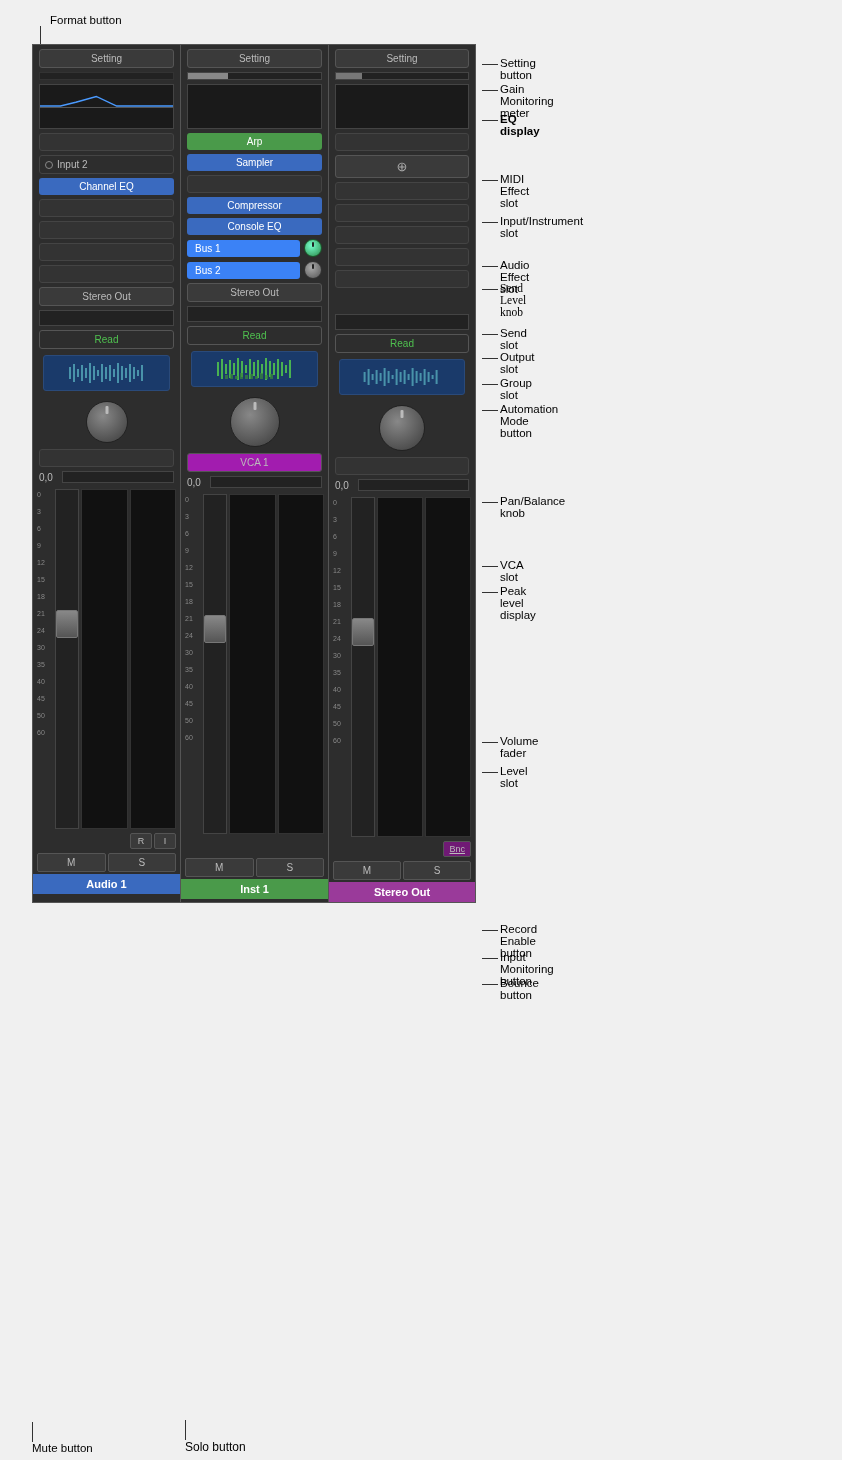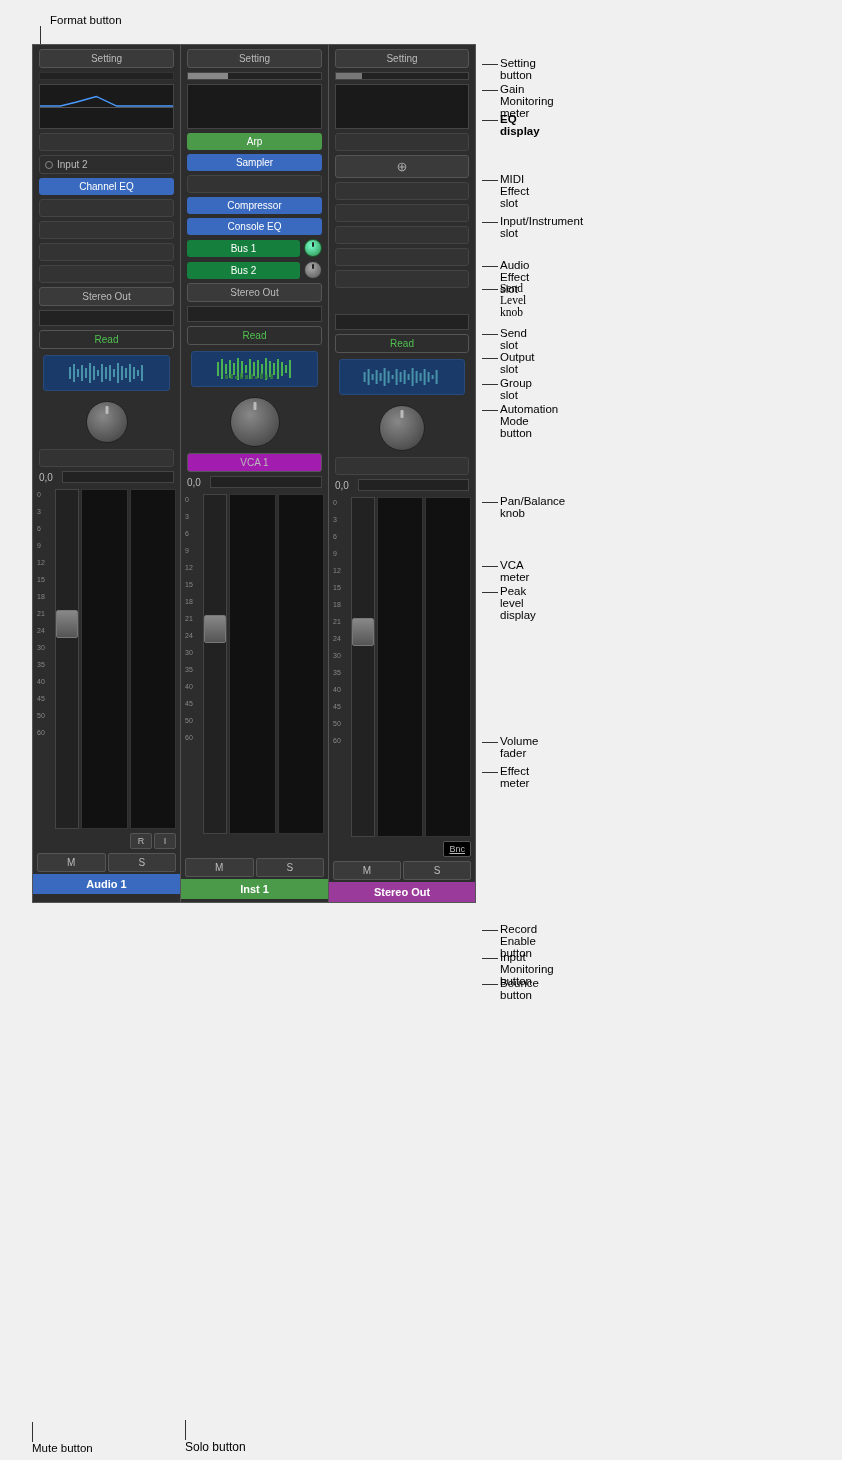--- a/index.html
+++ b/index.html
@@ -116,27 +116,27 @@
       cursor: pointer;
     }
     
     .send-slot {
       display: flex;
       align-items: center;
       gap: 4px;
       margin: 2px 6px;
     }
     .send-btn {
-      background: #15803d;
+      background: #3b82f6;
       border-radius: 3px;
       color: #fff;
       padding: 3px 8px;
       font-size: 10px;
       flex: 1;
-      text-align: center;
+      text-align: left;
       cursor: pointer;
     }
     .send-knob {
       width: 18px;
       height: 18px;
       border-radius: 50%;
       flex-shrink: 0;
       position: relative;
       cursor: pointer;
     }
@@ -327,21 +327,21 @@
       border: 1px solid #555;
       border-radius: 2px;
       color: #bbb;
       font-size: 9px;
       padding: 2px 5px;
       text-align: center;
       cursor: pointer;
       min-width: 22px;
     }
     .small-btn.bounce {
-      background: #000000;
+      background: #701a75;
       text-decoration: underline;
     }
     .ms-buttons {
       display: flex;
       gap: 2px;
       margin: 2px 4px;
     }
     .m-btn {
       flex: 1;
       background: #3a3a3a;
@@ -818,36 +818,36 @@
       <span>Automation Mode button</span>
     </div>
 
     <div style="position:absolute; top:440px; left:0;">
       <div style="position:absolute; left:-18px; top:7px; width:16px; height:1px; background:#333;"></div>
       <span>Pan/Balance knob</span>
     </div>
 
     <div style="position:absolute; top:504px; left:0;">
       <div style="position:absolute; left:-18px; top:7px; width:16px; height:1px; background:#333;"></div>
-      <span>VCA meter</span>
+      <span>VCA slot</span>
     </div>
 
     <div style="position:absolute; top:530px; left:0;">
       <div style="position:absolute; left:-18px; top:7px; width:16px; height:1px; background:#333;"></div>
       <span>Peak level display</span>
     </div>
 
     <div style="position:absolute; top:680px; left:0;">
       <div style="position:absolute; left:-18px; top:7px; width:16px; height:1px; background:#333;"></div>
       <span>Volume fader</span>
     </div>
 
     <div style="position:absolute; top:710px; left:0;">
       <div style="position:absolute; left:-18px; top:7px; width:16px; height:1px; background:#333;"></div>
-      <span>Effect meter</span>
+      <span>Level slot</span>
     </div>
 
     <div style="position:absolute; top:868px; left:0;">
       <div style="position:absolute; left:-18px; top:7px; width:16px; height:1px; background:#333;"></div>
       <span>Record Enable button</span>
     </div>
 
     <div style="position:absolute; top:896px; left:0;">
       <div style="position:absolute; left:-18px; top:7px; width:16px; height:1px; background:#333;"></div>
       <span>Input Monitoring button</span>

